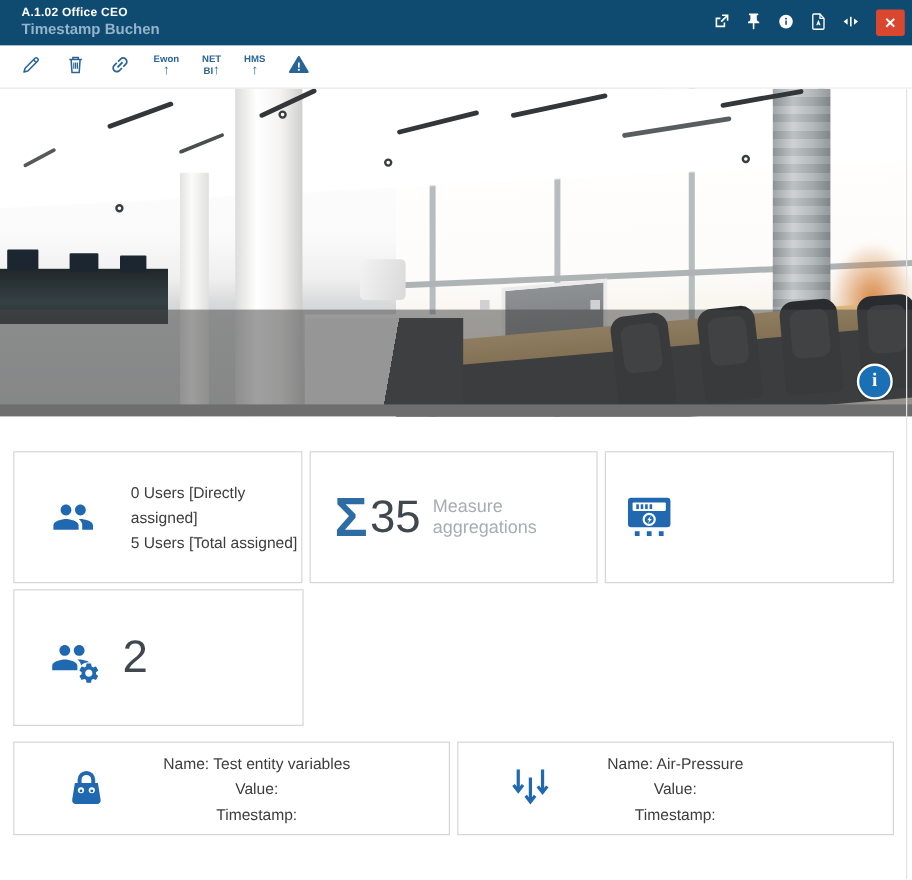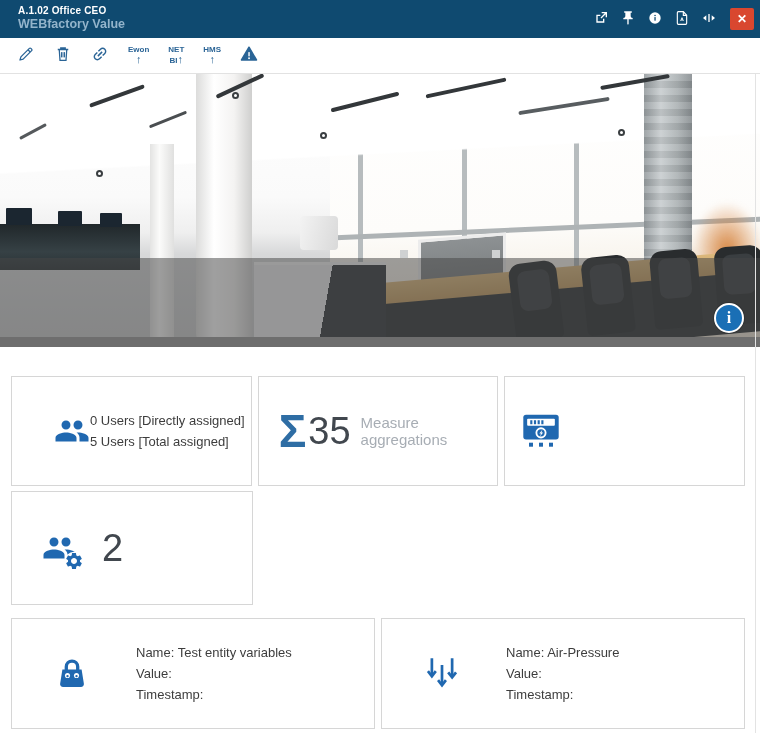--- a/index.html
+++ b/index.html
@@ -93,27 +93,27 @@
               background:#1a6fb5; border:2px solid #ffffff; color:#fff; z-index:12; cursor:pointer;
               display:flex; align-items:center; justify-content:center;
               font-family:"Liberation Serif", serif; font-weight:bold; font-size:16px;
               box-shadow:0 0 0 1px rgba(0,0,0,.15); }
 
   
   .cards { padding:29px 15px 0 11px; }
   .row { display:grid; gap:6px; }
   .row1 { grid-template-columns:1fr 1fr 1fr; height:110px; }
   .row2 { margin-top:5px; grid-template-columns:242px; height:114px; }
-  .row3 { margin-top:13px; grid-template-columns:1fr 1fr; height:111px; }
+  .row3 { margin-top:13px; grid-template-columns:1fr 1fr; height:78px;text-align:center; }
   .card { background:#fff; border:1px solid #d6d6d6; display:flex; align-items:center; cursor:pointer; }
   .card .icon { color:#2068b0; flex:none; display:flex; align-items:center; justify-content:center; }
   .card .lines { color:#3d3d3d; font-size:13px; line-height:21px; }
   .big-num { font-size:38px; color:#41474e; }
   .gray-label { font-size:15px; color:#a7adb4; }
-  .card-users { padding-left:42px; }
+  .card-users { padding-left:31px; gap:30px; }
   .card-users .icon svg { width:36px; height:36px; }
   .card-agg { padding-left:20px; }
   .sigma { font-size:46px; font-weight:bold; color:#2e6da4; line-height:1; }
   .card-agg .big-num { margin-left:2px; }
   .card-agg .gray-label { margin-left:10px; }
   .card-dev { padding-left:16px; gap:26px; }
   .card-dev .icon svg { width:40px; height:40px; }
   .card-teams { padding-left:28px; }
   .teams-icon { position:relative; width:40px; height:36px; }
   .teams-icon svg.ppl { width:36px; height:36px; }
@@ -125,21 +125,21 @@
 </style>
 </head>
 <body>
 
 <div class="app">
   <div class="page-edge"></div>
 
   <header class="titlebar">
     <div class="titles">
       <div class="tb-title">A.1.02 Office CEO</div>
-      <div class="tb-sub">WEBfactory Value</div>
+      <div class="tb-sub">Timestamp Buchen</div>
     </div>
     <div class="tb-actions">
       <button class="tb-btn" title="">
         <span>
           <svg viewBox="0 0 24 24" fill="currentColor">
               <path d="M5 7v12h12v-6h-2v4H7V9h4V7H5z"></path>
               <path d="M13 3v2h4.59l-6.3 6.29 1.42 1.42L19 6.41V11h2V3h-8z"></path>
             </svg>
         </span>
       </button>

